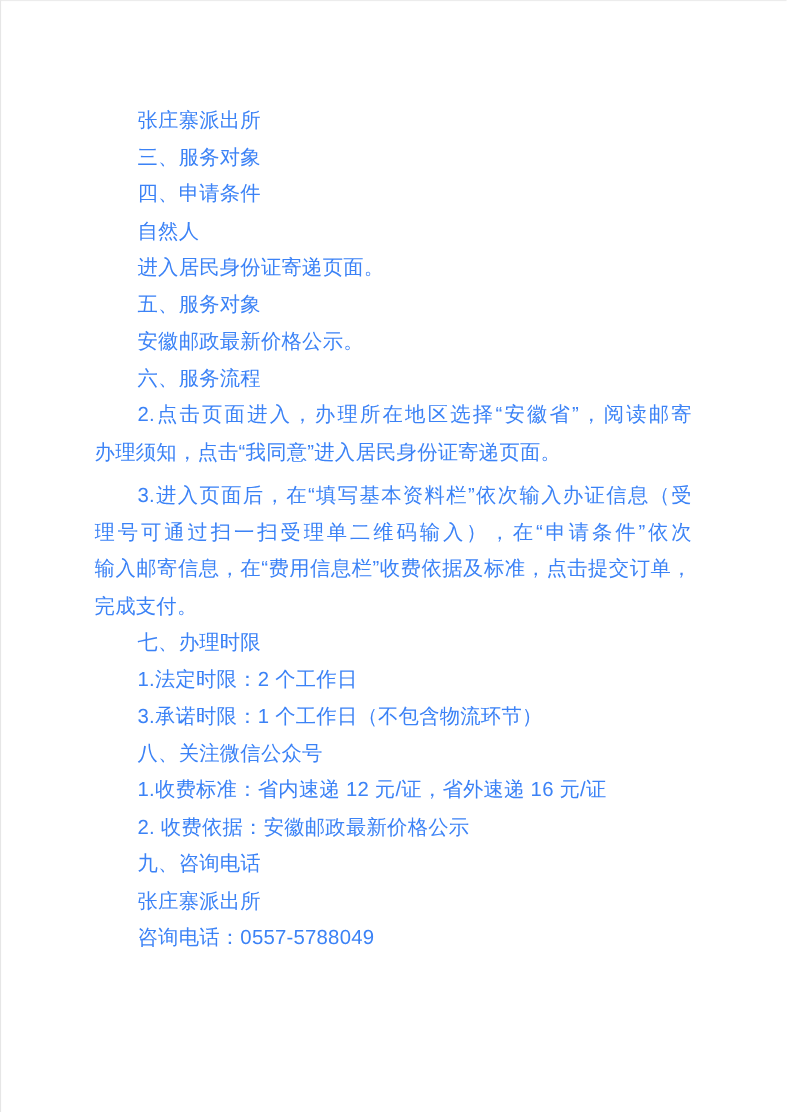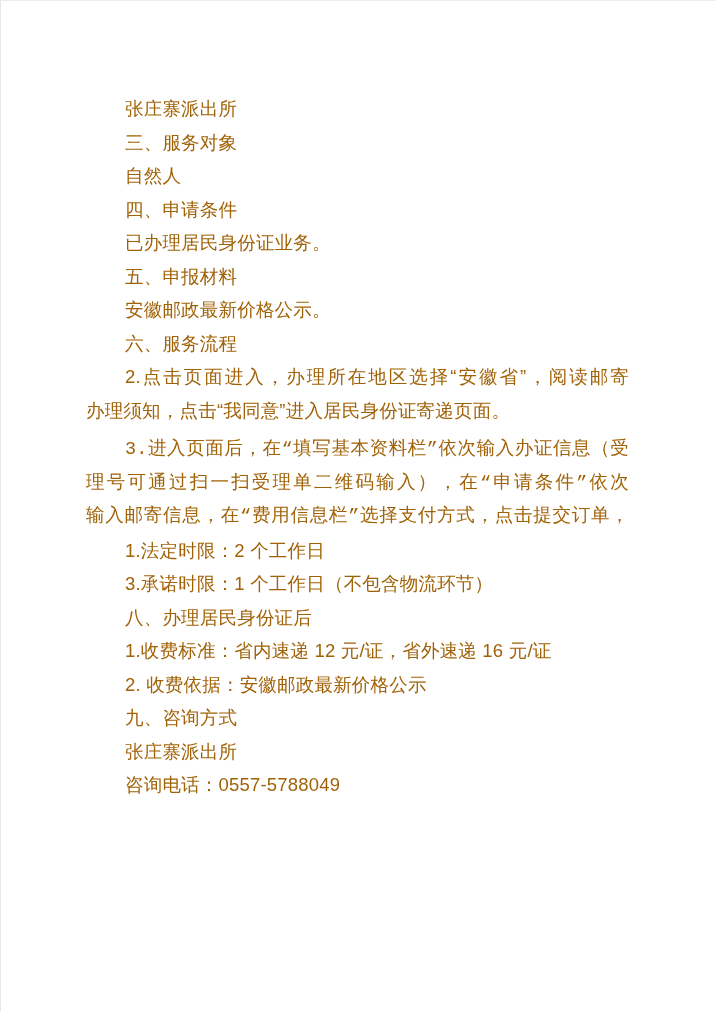--- a/index.html
+++ b/index.html
@@ -18,116 +18,119 @@
   }
   .page {
     box-sizing: border-box;
     width: 715px;
     height: 1010px;
     padding: 91px 87px 0 85px;
   }
   .para {
     margin: 0;
     padding: 0;
-    color: #a16207;
+    color: #3b82f6;
     font-size: 18.5px;
     line-height: 33.5px;
   }
   .line {
     height: 33.5px;
     overflow: hidden;
     text-align: left;
     letter-spacing: 0.2px;
   }
   .indent {
     text-indent: 39px;
   }
   
   .jfull {
     text-align: justify;
     text-align-last: justify;
     text-justify: inter-character;
   }
   .gap-before {
     margin-top: 6px;
-    font-family: Liberation Mono, monospace;
   }
 </style>
 </head>
 <body>
 
 <div class="page">
 
   <div class="para">
     <div class="line indent">张庄寨派出所</div>
   </div>
 
   <div class="para">
     <div class="line indent">三、服务对象</div>
   </div>
 
   <div class="para">
+    <div class="line indent">四、申请条件</div>
+  </div>
+
+  <div class="para">
     <div class="line indent">自然人</div>
   </div>
 
   <div class="para">
-    <div class="line indent">四、申请条件</div>
+    <div class="line indent">进入居民身份证寄递页面。</div>
   </div>
 
   <div class="para">
-    <div class="line indent">已办理居民身份证业务。</div>
-  </div>
-
-  <div class="para">
-    <div class="line indent">五、申报材料</div>
+    <div class="line indent">五、服务对象</div>
   </div>
 
   <div class="para">
     <div class="line indent">安徽邮政最新价格公示。</div>
   </div>
 
   <div class="para">
     <div class="line indent">六、服务流程</div>
   </div>
 
 
   <div class="para">
     <div class="line indent jfull">2.点击页面进入，办理所在地区选择“安徽省”，阅读邮寄</div>
     <div class="line">办理须知，点击“我同意”进入居民身份证寄递页面。</div>
   </div>
 
   <div class="para gap-before">
     <div class="line indent jfull">3.进入页面后，在“填写基本资料栏”依次输入办证信息（受</div>
     <div class="line jfull">理号可通过扫一扫受理单二维码输入），在“申请条件”依次</div>
-    <div class="line jfull">输入邮寄信息，在“费用信息栏”选择支付方式，点击提交订单，</div>
+    <div class="line jfull">输入邮寄信息，在“费用信息栏”收费依据及标准，点击提交订单，</div>
+    <div class="line">完成支付。</div>
   </div>
 
+  <div class="para">
+    <div class="line indent">七、办理时限</div>
+  </div>
 
   <div class="para">
     <div class="line indent">1.法定时限：2 个工作日</div>
   </div>
 
   <div class="para">
     <div class="line indent">3.承诺时限：1 个工作日（不包含物流环节）</div>
   </div>
 
   <div class="para">
-    <div class="line indent">八、办理居民身份证后</div>
+    <div class="line indent">八、关注微信公众号</div>
   </div>
 
   <div class="para">
     <div class="line indent">1.收费标准：省内速递 12 元/证，省外速递 16 元/证</div>
   </div>
 
   <div class="para">
     <div class="line indent">2. 收费依据：安徽邮政最新价格公示</div>
   </div>
 
   <div class="para">
-    <div class="line indent">九、咨询方式</div>
+    <div class="line indent">九、咨询电话</div>
   </div>
 
   <div class="para">
     <div class="line indent">张庄寨派出所</div>
   </div>
 
   <div class="para">
     <div class="line indent">咨询电话：0557-5788049</div>
   </div>
 

